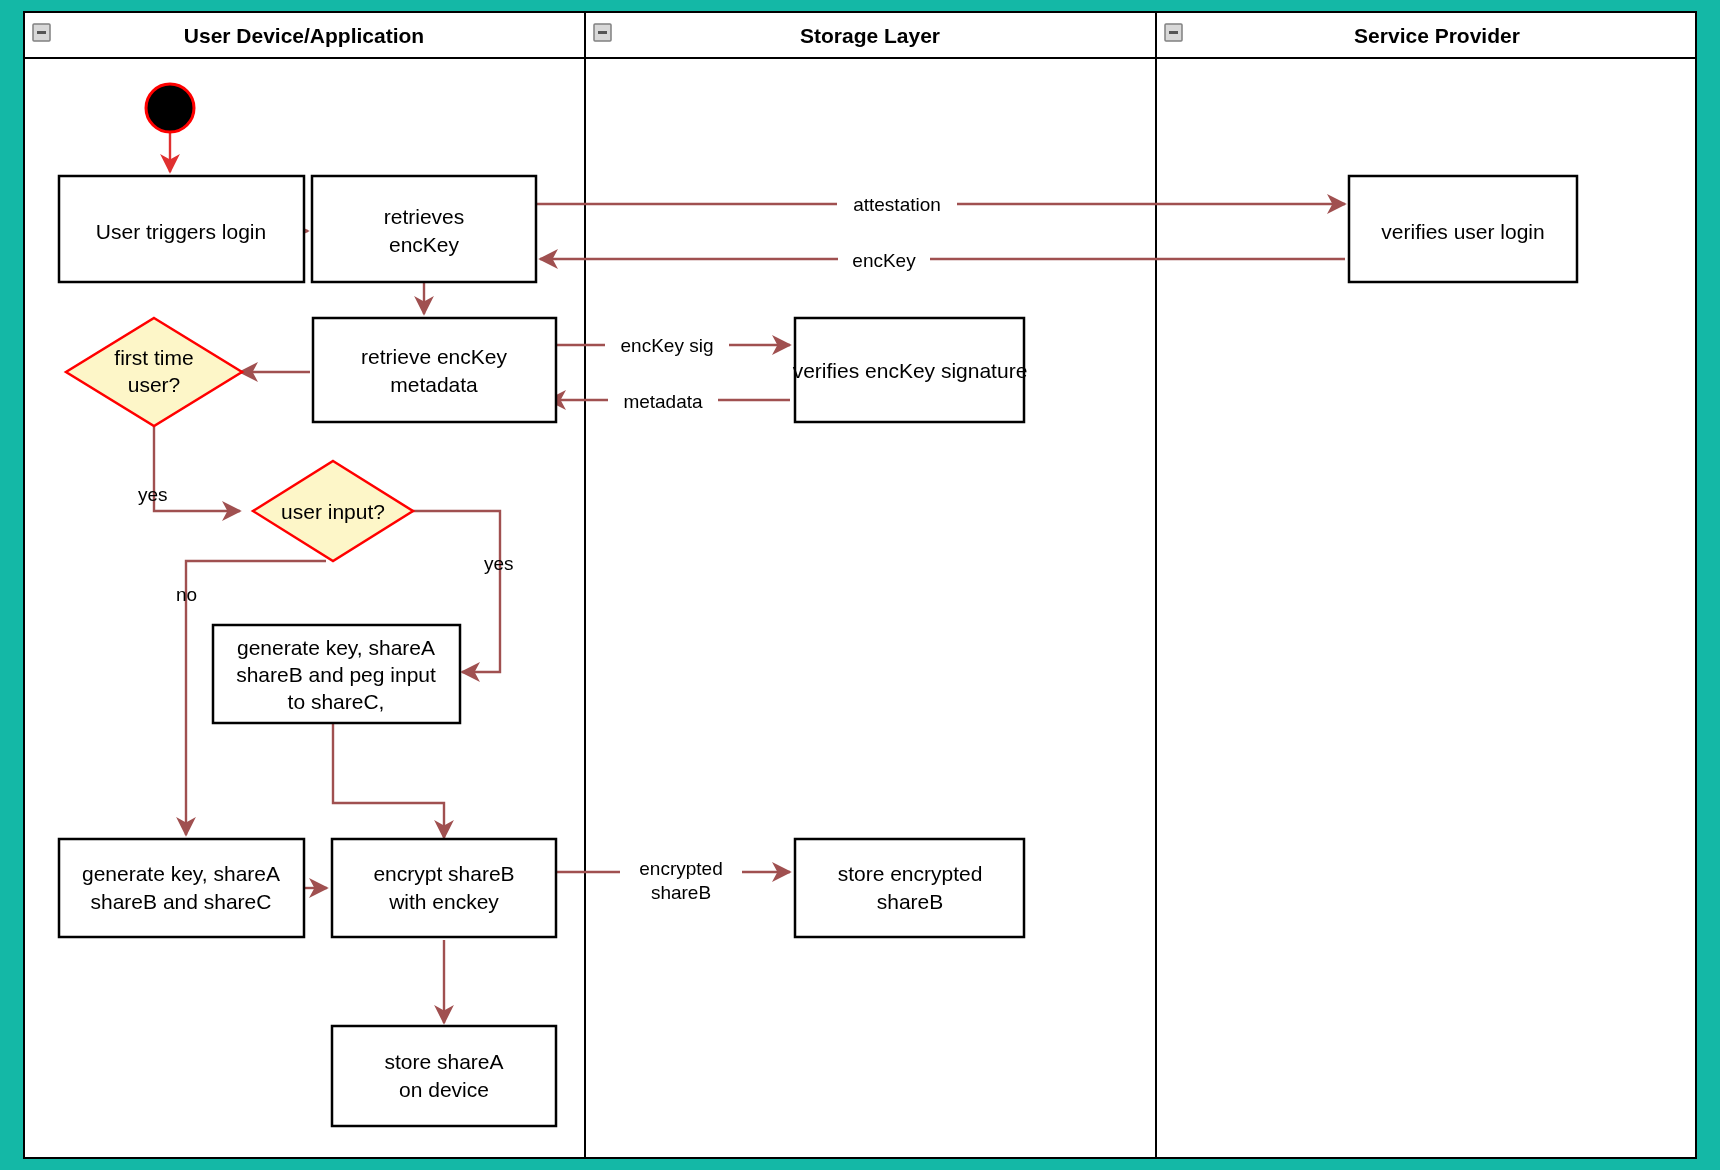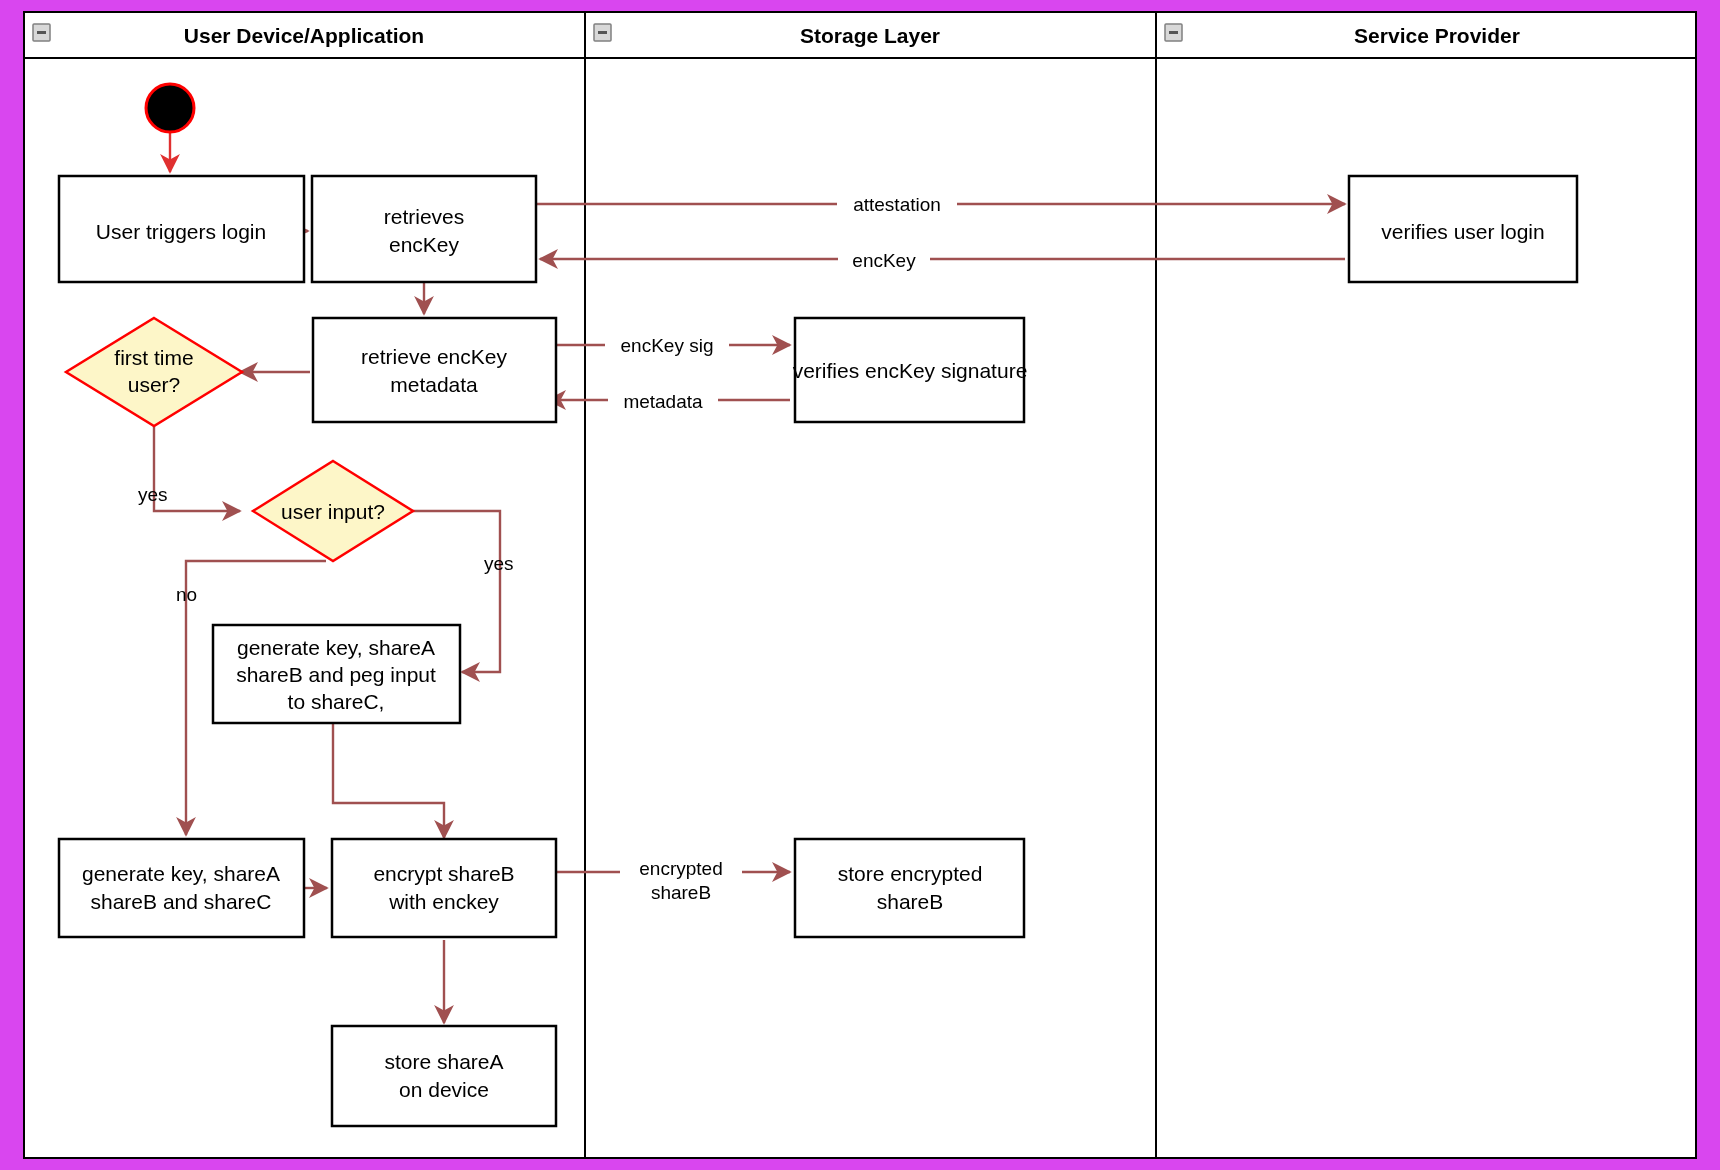--- a/index.html
+++ b/index.html
@@ -5,21 +5,21 @@
   html, body {
     margin: 0;
     padding: 0;
     background: #ffffff;
     font-family: "Liberation Sans", sans-serif;
   }
   #canvas {
     position: relative;
     width: 1720px;
     height: 1170px;
-    background: #d946ef;
+    background: #14b8a6;
     overflow: hidden;
   }
   svg#diagram {
     position: absolute;
     left: 0;
     top: 0;
     width: 1720px;
     height: 1170px;
   }
   .lane-frame {

